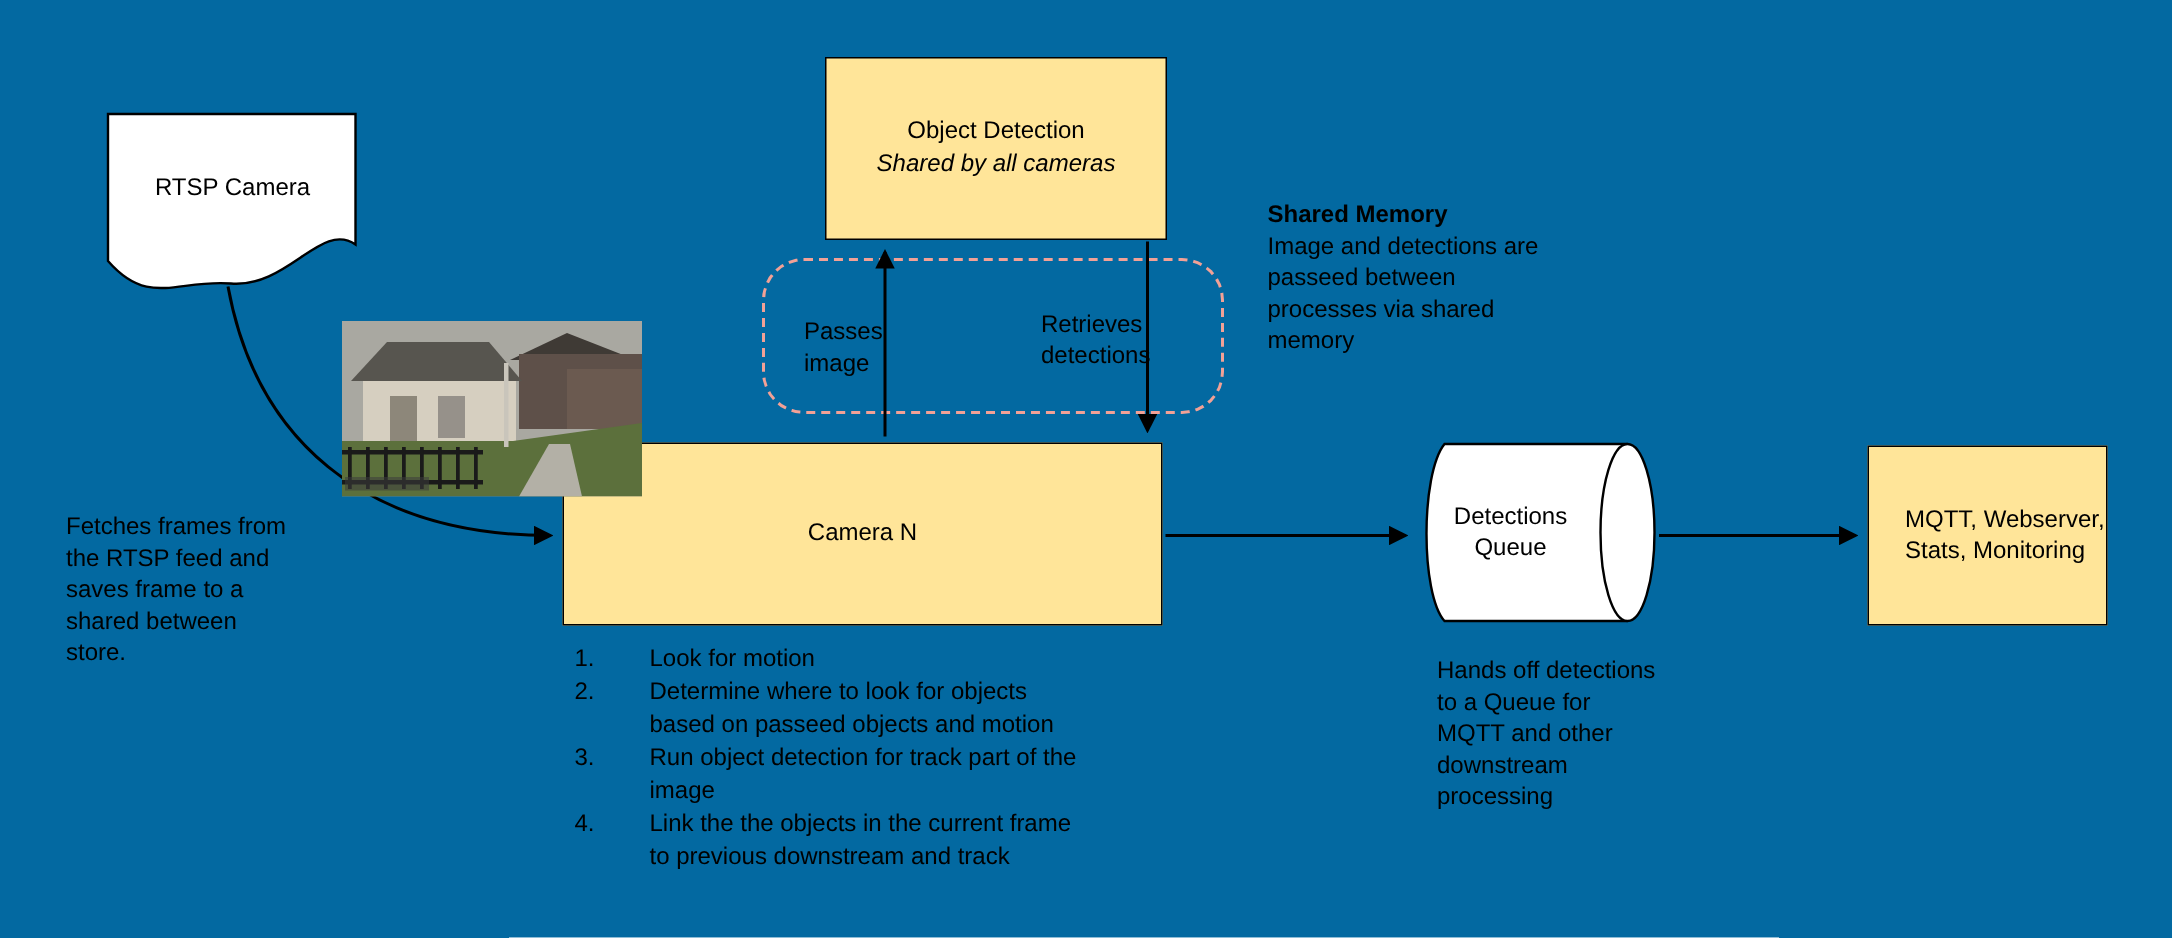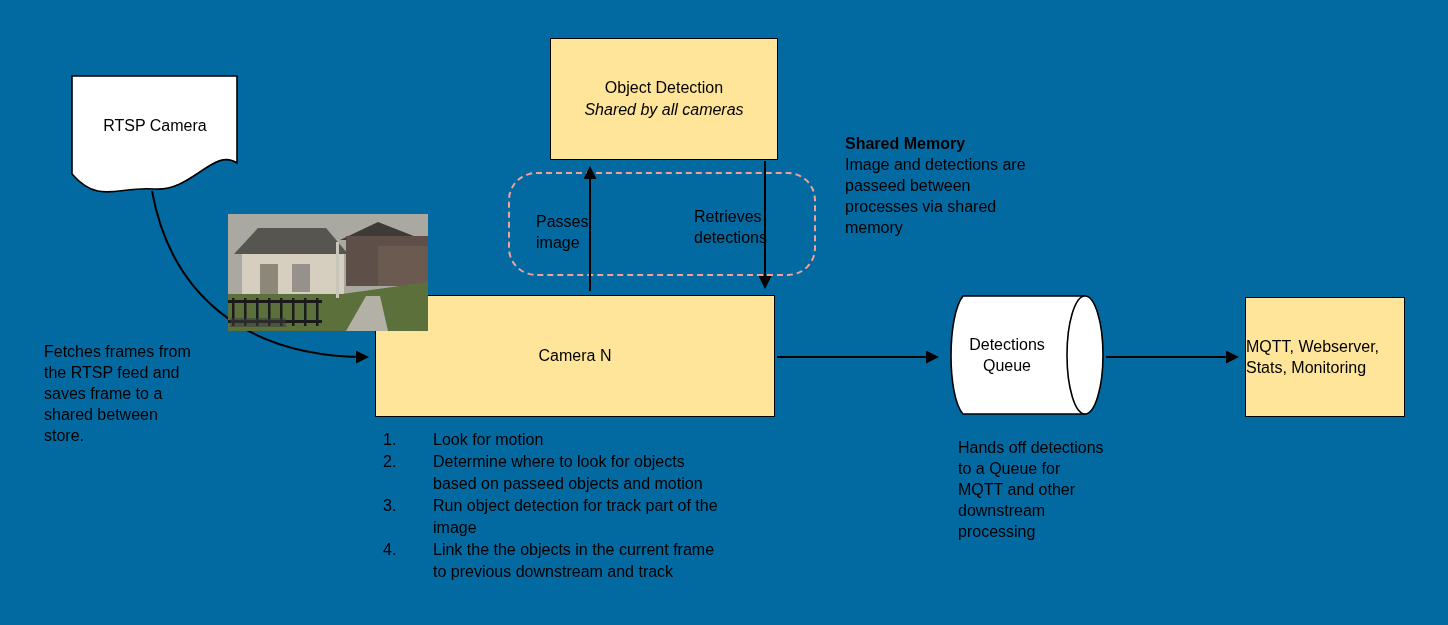--- a/index.html
+++ b/index.html
@@ -47,21 +47,21 @@
       <div>Object Detection</div>
       <div class="italic">Shared by all cameras</div>
     </div>
   </div>
 
   <div class="abs ybox" style="left:375px; top:295px; width:400px; height:122px;">
     <div class="center">Camera N</div>
   </div>
 
   <div class="abs ybox" style="left:1245px; top:297px; width:160px; height:120px; justify-content:flex-start;">
-    <div class="pre lh21" style="padding-left:0;">MQTT, Webserver,
+    <div class="pre lh21" style="padding-left:24px;">MQTT, Webserver,
 Stats, Monitoring</div>
   </div>
 
   <svg class="overlay" width="1448" height="625" viewBox="0 0 1448 625">
     <defs>
       <marker id="arrowhead" viewBox="0 0 10 10" refX="8.5" refY="5" markerWidth="6.5" markerHeight="6.5" orient="auto">
         <path class="ah" d="M0,0 L10,5 L0,10 Z"></path>
       </marker>
     </defs>
 

